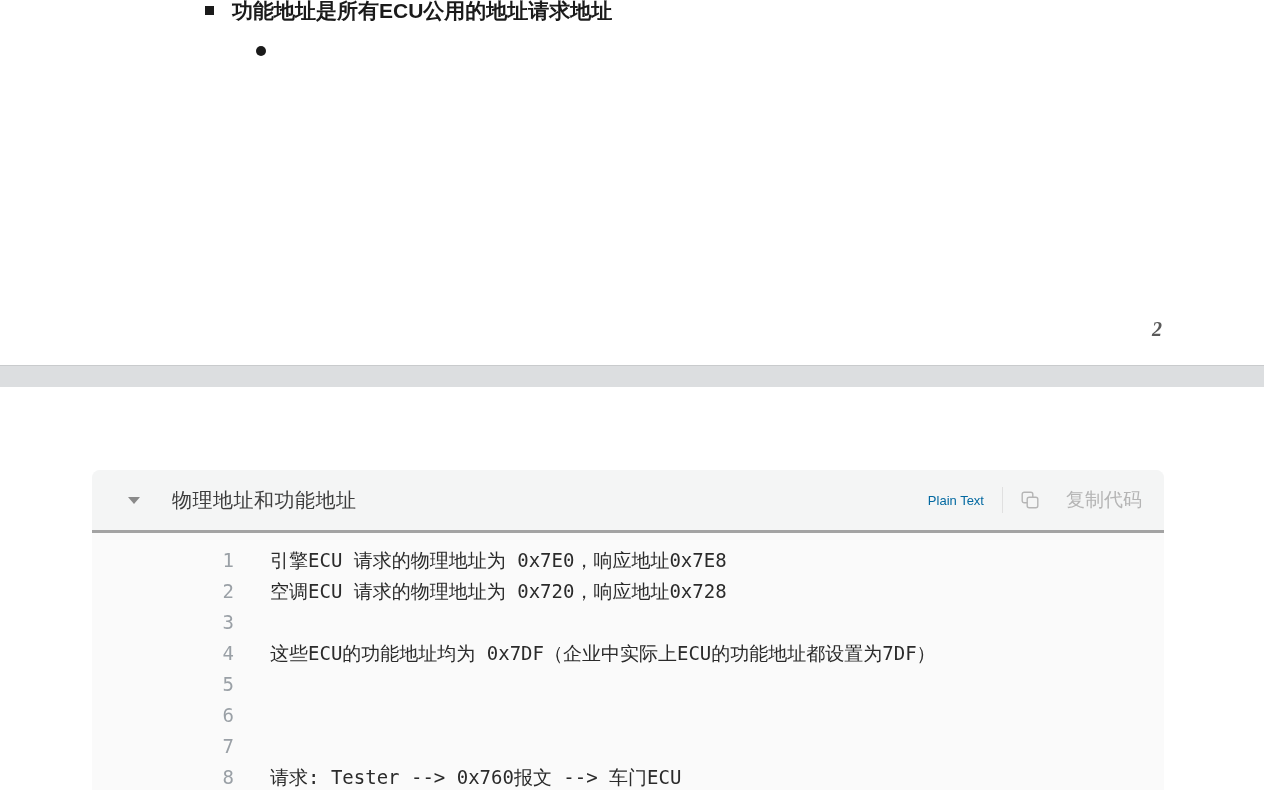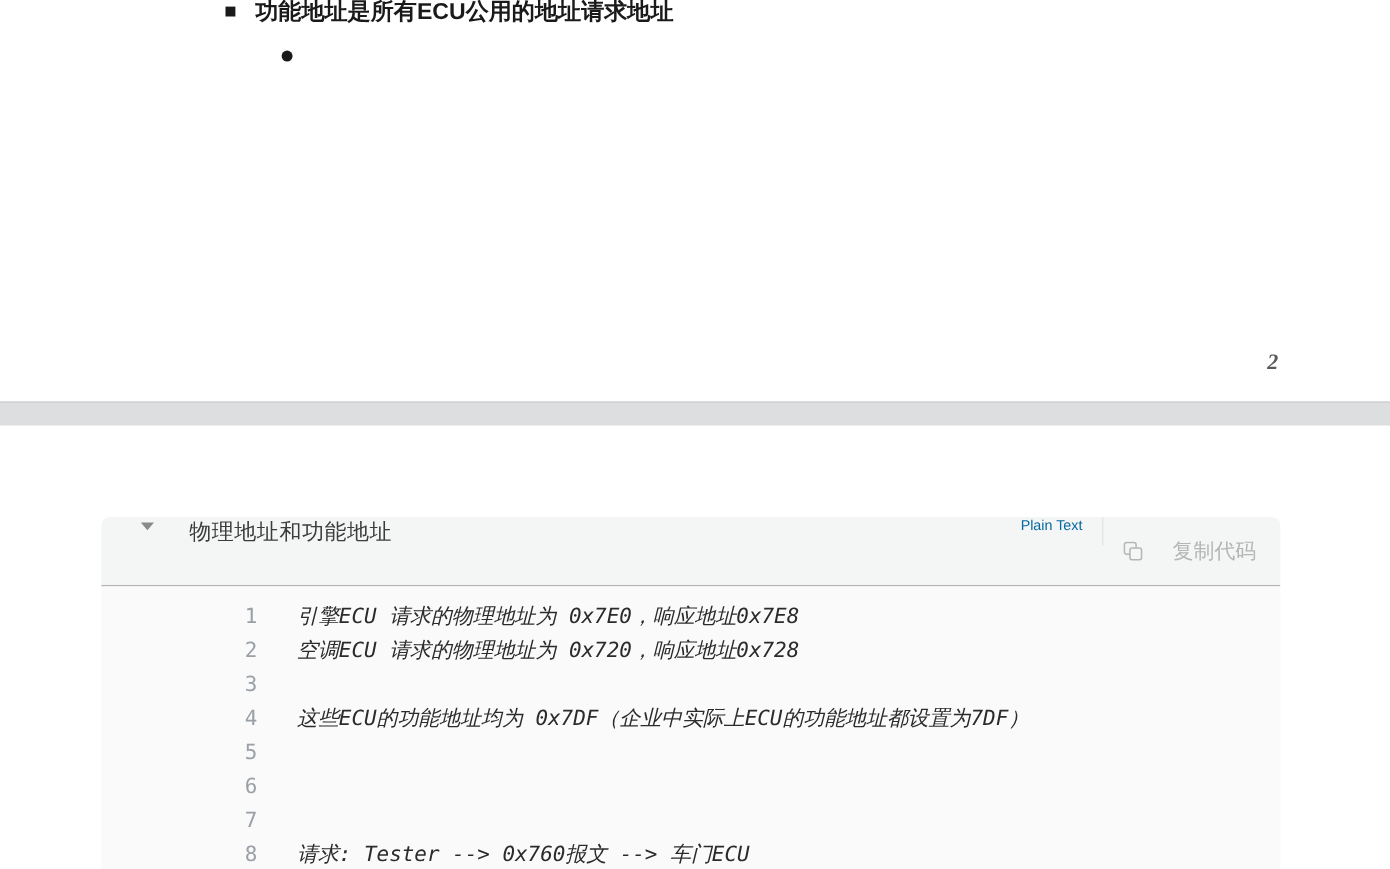--- a/index.html
+++ b/index.html
@@ -119,23 +119,24 @@
     box-sizing: border-box;
     background: #fafafa;
     border-radius: 8px 8px 0 0;
     overflow: hidden;
   }
 
   .code-header {
     position: relative;
     height: 63px;
     background: #f4f5f5;
-    border-bottom: 1px solid #a3a3a3;
+    border-bottom: 3px solid #a3a3a3;
     box-sizing: border-box;
     display: flex;
+    align-items: center;
     padding: 0 22px 0 34px;
   }
 
   .collapse-toggle {
     display: inline-flex;
     align-items: center;
     justify-content: center;
     width: 16px;
     height: 16px;
     margin-right: 30px;
@@ -220,21 +221,20 @@
     user-select: none;
   }
 
   .line-content {
     flex: 1 1 auto;
     margin-left: 36px;
     color: #2b2b2b;
     font-size: 19px;
     font-family: "DejaVu Sans Mono", "Liberation Mono", monospace;
     white-space: pre;
-    font-style: italic;
   }
 </style>
 </head>
 <body>
 
 <div class="doc-page">
 
   <ul class="outline-list">
     <li class="outline-item level-1">
       <span class="bullet-marker"></span>

